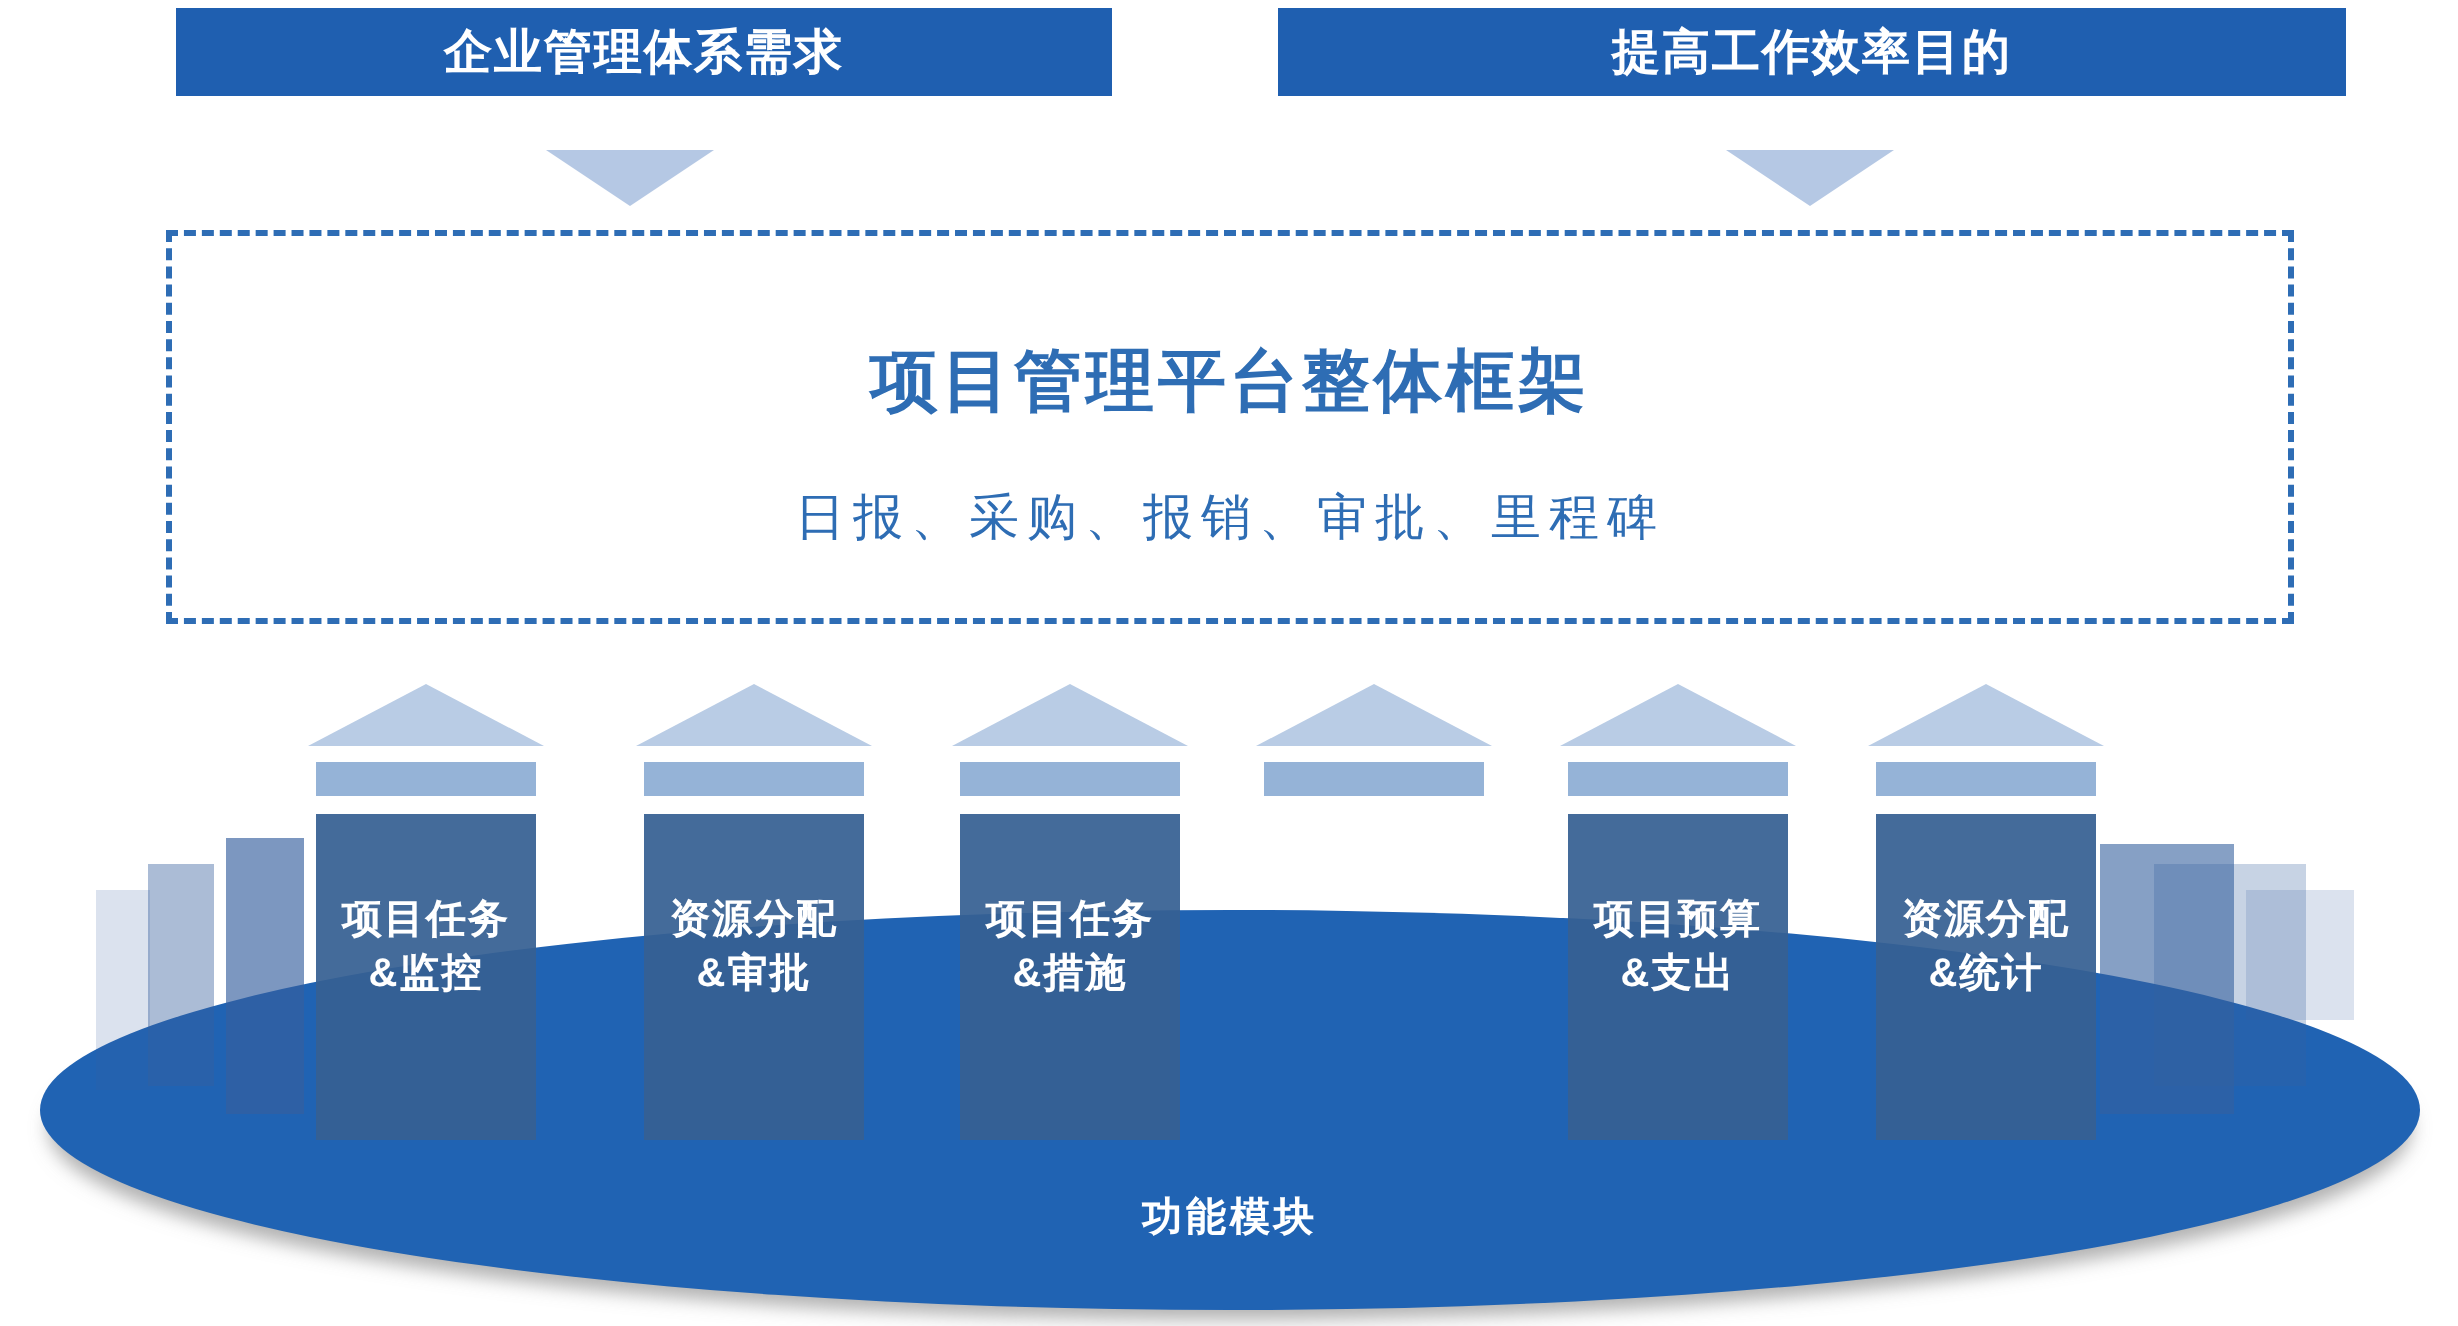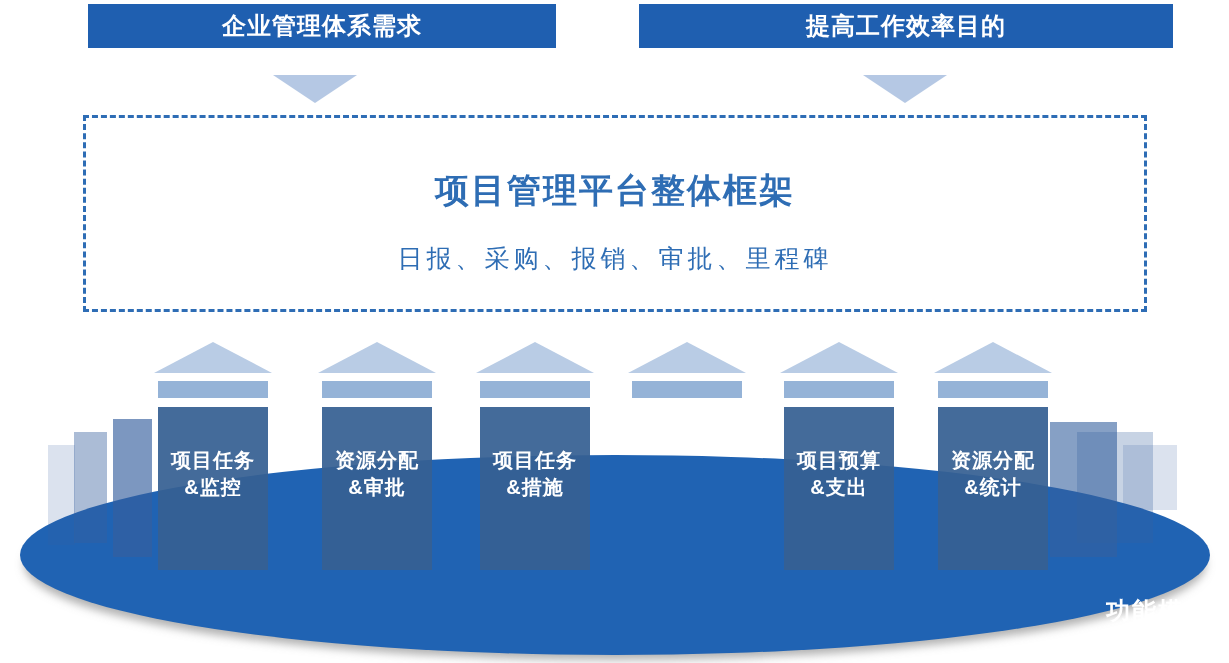--- a/index.html
+++ b/index.html
@@ -36,22 +36,22 @@
   .frame-subtitle {
     margin-top:28px; font-size:25px; color:#2E6DB4; letter-spacing:4px;
   }
   
   .platform {
     position:absolute; left:20px; top:455px; width:1190px; height:200px;
     border-radius:50%; background:#2063B3; z-index:1;
     box-shadow:0 9px 9px -4px rgba(115,115,115,0.55);
   }
   .platform-label {
-    position:absolute; left:0; top:140px; width:100%; text-align:right;
-    color:#ffffff; font-size:24px; font-weight:bold; letter-spacing:2px;
+    position:absolute; left:0; top:140px; width:100%; text-align:center;
+    color:#ffffff; font-size:20px; font-weight:bold; letter-spacing:2px;
   }
   
   .bldg { position:absolute; z-index:2; }
   
   .pillar { position:absolute; top:342px; width:110px; z-index:3; }
   .roof {
     width:0; height:0; margin-left:-4px;
     border-left:59px solid transparent; border-right:59px solid transparent;
     border-bottom:31px solid #B9CCE5;
   }

